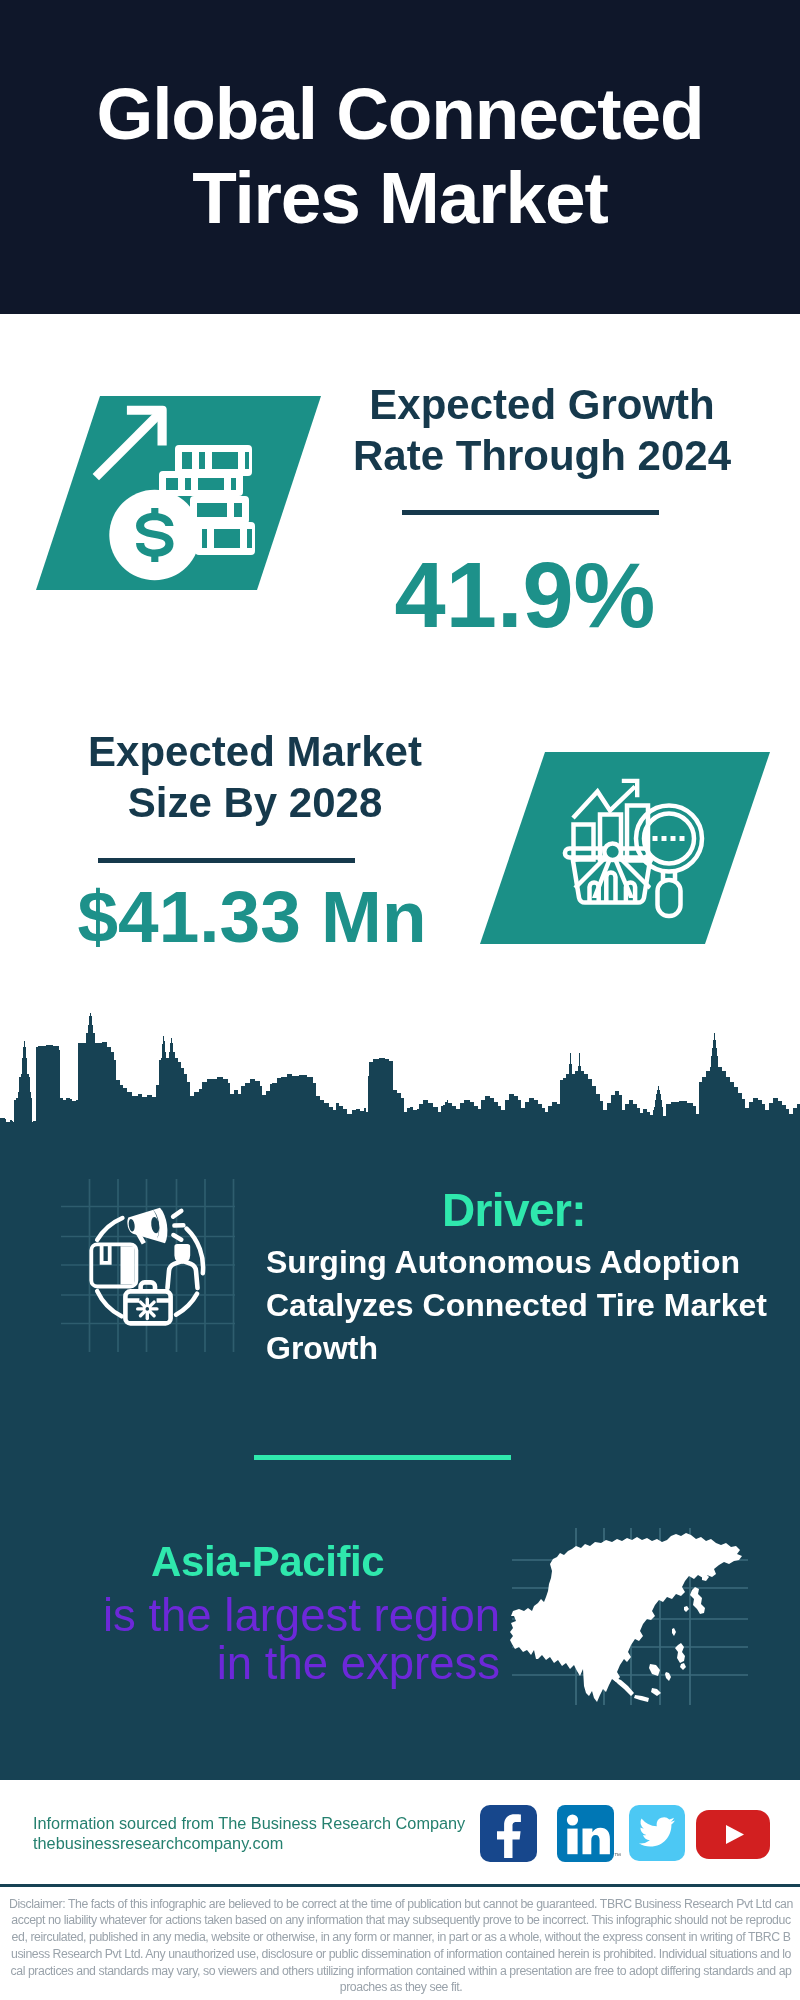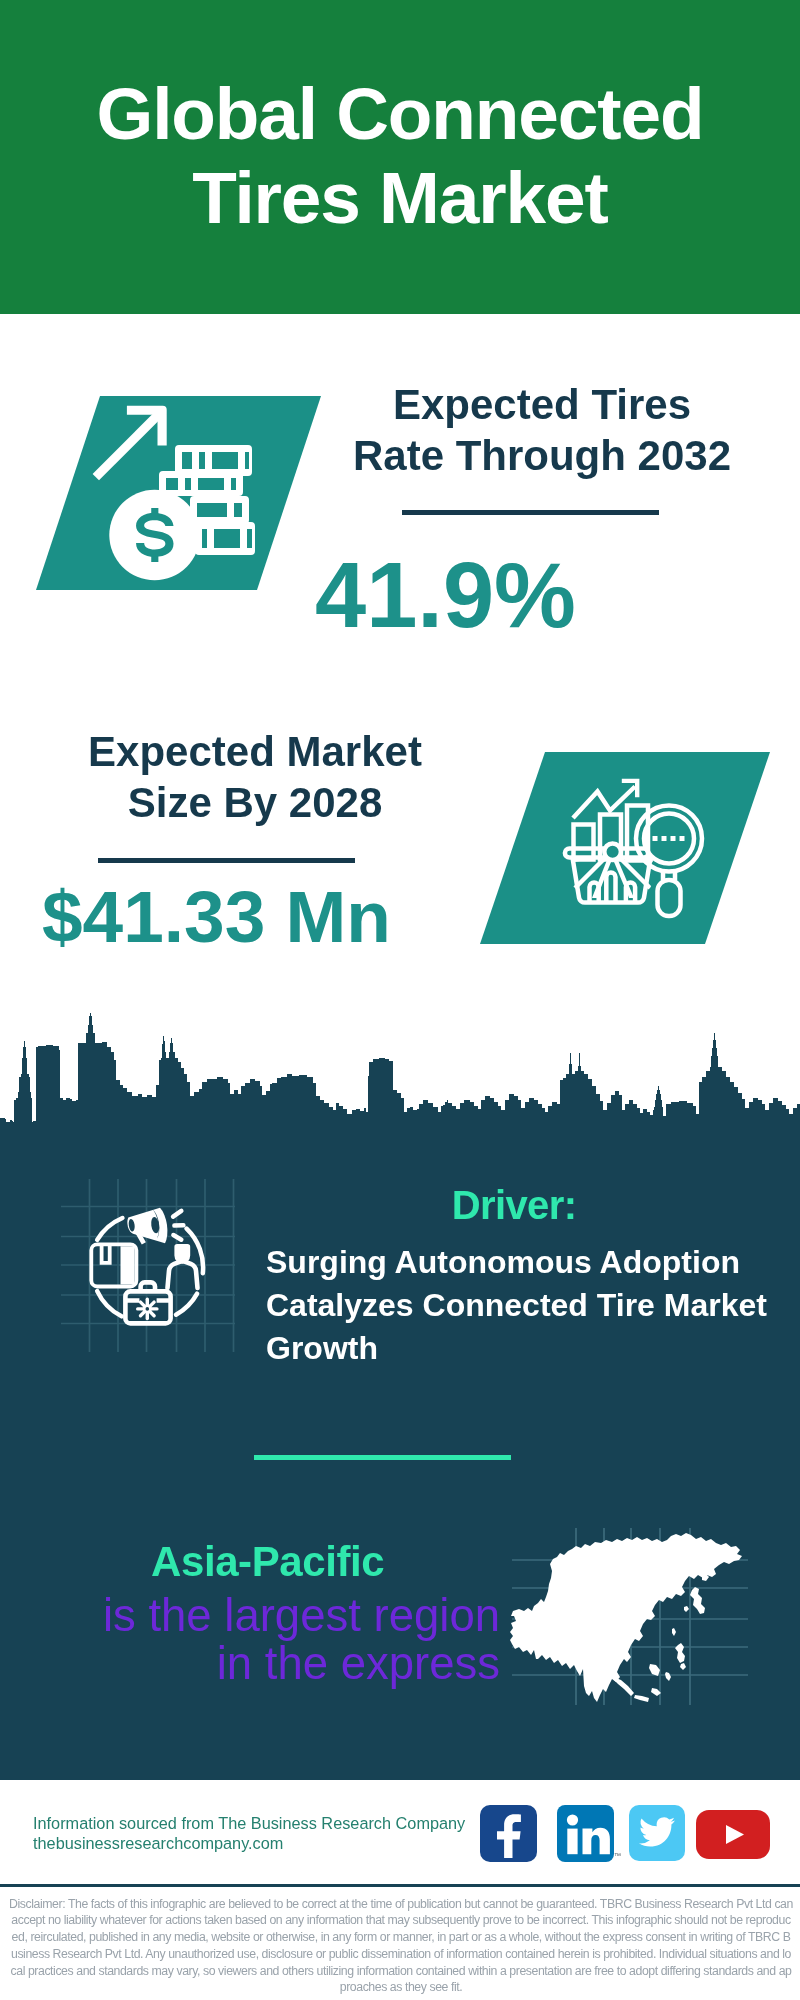--- a/index.html
+++ b/index.html
@@ -1,27 +1,27 @@
 <!DOCTYPE html>
 <html><head>
 <meta charset="utf-8">
 <style>
   *{margin:0;padding:0;box-sizing:border-box}
   html,body{width:800px;height:2000px}
   body{font-family:"Liberation Sans",sans-serif;background:#fff;overflow:hidden}
   .page{position:relative;width:800px;height:2000px;background:#fff}
-  .header{position:absolute;left:0;top:0;width:800px;height:314px;background:#15803d}
+  .header{position:absolute;left:0;top:0;width:800px;height:314px;background:#0f172a}
   .header-title{position:absolute;left:0;top:72px;width:800px;text-align:center;color:#fff;
      font-size:73px;font-weight:bold;line-height:1.155;letter-spacing:-1.1px}
   .art{position:absolute;left:0;top:0;pointer-events:none}
   .stat-label{position:absolute;color:#16394c;font-size:42px;font-weight:bold;line-height:1.21;text-align:center;width:420px}
   .stat-rule{position:absolute;height:5px;background:#16394c}
-  .stat-value{position:absolute;color:#1d918a;font-weight:bold;line-height:1;text-align:left;white-space:nowrap}
+  .stat-value{position:absolute;color:#1d918a;font-weight:bold;line-height:1;text-align:center;white-space:nowrap}
   .darkband{position:absolute;left:0;top:1145px;width:800px;height:635px;background:#174254}
-  .driver-head{position:absolute;color:#2fe8ad;font-size:40px;font-weight:bold;text-align:center;width:300px;left:364px;top:1183px;letter-spacing:-0.6px}
+  .driver-head{position:absolute;color:#2fe8ad;font-size:46px;font-weight:bold;text-align:center;width:300px;left:364px;top:1183px;letter-spacing:-0.6px}
   .driver-body{position:absolute;color:#fff;font-size:32px;font-weight:bold;line-height:1.345;text-align:left;left:266px;top:1241px;width:520px}
   .green-rule{position:absolute;left:254px;top:1455px;width:257px;height:5px;background:#2fe8ad}
   .region-head{position:absolute;color:#2fe8ad;font-size:42px;font-weight:bold;left:151px;top:1538px;width:300px;letter-spacing:-0.4px}
   .region-body{position:absolute;color:#6d28d9;font-size:45.5px;line-height:1.05;text-align:right;left:90px;top:1592px;width:410px}
   .src-text{position:absolute;left:33px;top:1812.5px;color:#25806f;font-size:16.3px;line-height:1.26}
   .soc{position:absolute;top:1805px;width:62px;height:62px;border-radius:12px}
   .footrule{position:absolute;left:0;top:1884px;width:800px;height:3px;background:#174254}
   .disc{position:absolute;left:9px;top:1895.5px;width:784px;color:#9aa3ab;font-size:12.3px;line-height:1.366;text-align:center;word-break:break-all;letter-spacing:-0.432px}
 </style>
 </head>
@@ -93,21 +93,21 @@
           <rect x="652.5" y="836" width="5" height="5"></rect>
           <rect x="661.5" y="836" width="5" height="5"></rect>
           <rect x="670.5" y="836" width="5" height="5"></rect>
           <rect x="679.5" y="836" width="5" height="5"></rect>
         </g>
     </g>
 
     <path d="M0 1148 L0 1118 L5 1118 L5 1119 L6 1119 L6 1122 L10 1122 L10 1120 L12 1120 L12 1121 L13 1121 L13 1122 L14 1122 L14 1100 L16 1100 L16 1098 L18 1098 L18 1092 L19 1092 L19 1077 L21 1077 L21 1074 L22 1074 L22 1058 L23 1058 L23 1047 L24 1047 L24 1041 L25 1041 L25 1047 L26 1047 L26 1058 L27 1058 L27 1074 L29 1074 L29 1077 L30 1077 L30 1092 L31 1092 L31 1098 L32 1098 L32 1100 L32 1100 L32 1122 L33 1122 L33 1121 L36 1121 L36 1122 L36 1122 L36 1047 L38 1047 L38 1046 L46 1046 L46 1045 L53 1045 L53 1046 L59 1046 L59 1050 L60 1050 L60 1098 L63 1098 L63 1100 L66 1100 L66 1098 L70 1098 L70 1099 L72 1099 L72 1101 L76 1101 L76 1100 L78 1100 L78 1043 L86 1043 L86 1033 L88 1033 L88 1025 L89 1025 L89 1016 L90 1016 L90 1013 L91 1013 L91 1016 L92 1016 L92 1025 L93 1025 L93 1033 L95 1033 L95 1043 L102 1043 L102 1042 L107 1042 L107 1047 L111 1047 L111 1052 L114 1052 L114 1060 L116 1060 L116 1080 L120 1080 L120 1085 L123 1085 L123 1088 L127 1088 L127 1092 L132 1092 L132 1096 L138 1096 L138 1094 L142 1094 L142 1097 L147 1097 L147 1095 L152 1095 L152 1097 L156 1097 L156 1085 L159 1085 L159 1060 L161 1060 L161 1058 L162 1058 L162 1044 L163 1044 L163 1036 L164 1036 L164 1041 L165 1041 L165 1052 L166 1052 L166 1058 L169 1058 L169 1052 L170 1052 L170 1043 L171 1043 L171 1038 L172 1038 L172 1043 L173 1043 L173 1052 L175 1052 L175 1058 L178 1058 L178 1062 L181 1062 L181 1068 L184 1068 L184 1074 L187 1074 L187 1082 L190 1082 L190 1096 L194 1096 L194 1092 L199 1092 L199 1089 L202 1089 L202 1082 L207 1082 L207 1079 L217 1079 L217 1077 L223 1077 L223 1079 L228 1079 L228 1083 L230 1083 L230 1094 L234 1094 L234 1090 L238 1090 L238 1094 L241 1094 L241 1086 L245 1086 L245 1083 L250 1083 L250 1079 L255 1079 L255 1081 L260 1081 L260 1086 L262 1086 L262 1095 L266 1095 L266 1091 L270 1091 L270 1084 L272 1084 L272 1083 L277 1083 L277 1078 L281 1078 L281 1077 L287 1077 L287 1074 L292 1074 L292 1076 L299 1076 L299 1075 L307 1075 L307 1077 L313 1077 L313 1083 L316 1083 L316 1096 L320 1096 L320 1100 L324 1100 L324 1103 L329 1103 L329 1107 L333 1107 L333 1110 L336 1110 L336 1103 L339 1103 L339 1106 L343 1106 L343 1109 L347 1109 L347 1114 L352 1114 L352 1110 L356 1110 L356 1109 L360 1109 L360 1111 L364 1111 L364 1108 L366 1108 L366 1112 L368 1112 L368 1076 L369 1076 L369 1062 L373 1062 L373 1059 L379 1059 L379 1058 L385 1058 L385 1059 L389 1059 L389 1061 L393 1061 L393 1076 L393 1076 L393 1090 L397 1090 L397 1093 L401 1093 L401 1098 L404 1098 L404 1112 L407 1112 L407 1108 L410 1108 L410 1107 L413 1107 L413 1110 L417 1110 L417 1109 L419 1109 L419 1112 L419 1112 L419 1104 L423 1104 L423 1100 L428 1100 L428 1103 L433 1103 L433 1107 L438 1107 L438 1112 L441 1112 L441 1106 L443 1106 L443 1105 L445 1105 L445 1102 L447 1102 L447 1100 L448 1100 L448 1103 L452 1103 L452 1106 L456 1106 L456 1109 L460 1109 L460 1103 L464 1103 L464 1100 L470 1100 L470 1102 L474 1102 L474 1106 L478 1106 L478 1109 L481 1109 L481 1100 L485 1100 L485 1096 L490 1096 L490 1098 L494 1098 L494 1102 L498 1102 L498 1106 L501 1106 L501 1110 L505 1110 L505 1100 L509 1100 L509 1094 L514 1094 L514 1096 L518 1096 L518 1100 L521 1100 L521 1108 L525 1108 L525 1102 L529 1102 L529 1098 L534 1098 L534 1100 L538 1100 L538 1104 L542 1104 L542 1108 L545 1108 L545 1112 L548 1112 L548 1106 L552 1106 L552 1102 L557 1102 L557 1104 L560 1104 L560 1080 L563 1080 L563 1078 L566 1078 L566 1074 L569 1074 L569 1064 L570 1064 L570 1053 L571 1053 L571 1064 L572 1064 L572 1074 L575 1074 L575 1071 L578 1071 L578 1066 L579 1066 L579 1053 L580 1053 L580 1066 L581 1066 L581 1071 L584 1071 L584 1074 L588 1074 L588 1079 L592 1079 L592 1086 L596 1086 L596 1094 L600 1094 L600 1101 L603 1101 L603 1110 L607 1110 L607 1103 L611 1103 L611 1095 L615 1095 L615 1091 L619 1091 L619 1095 L622 1095 L622 1110 L625 1110 L625 1104 L629 1104 L629 1100 L633 1100 L633 1104 L637 1104 L637 1108 L640 1108 L640 1113 L643 1113 L643 1109 L647 1109 L647 1112 L650 1112 L650 1115 L653 1115 L653 1110 L654 1110 L654 1107 L655 1107 L655 1100 L656 1100 L656 1094 L657 1094 L657 1090 L658 1090 L658 1086 L659 1086 L659 1090 L660 1090 L660 1094 L661 1094 L661 1100 L662 1100 L662 1107 L663 1107 L663 1110 L663 1110 L663 1116 L666 1116 L666 1104 L671 1104 L671 1102 L679 1102 L679 1101 L687 1101 L687 1103 L693 1103 L693 1106 L696 1106 L696 1114 L699 1114 L699 1082 L702 1082 L702 1077 L706 1077 L706 1071 L710 1071 L710 1067 L711 1067 L711 1056 L712 1056 L712 1048 L713 1048 L713 1040 L714 1040 L714 1033 L715 1033 L715 1040 L716 1040 L716 1048 L717 1048 L717 1056 L718 1056 L718 1067 L722 1067 L722 1071 L726 1071 L726 1077 L730 1077 L730 1082 L734 1082 L734 1087 L738 1087 L738 1093 L742 1093 L742 1099 L745 1099 L745 1108 L749 1108 L749 1102 L753 1102 L753 1098 L758 1098 L758 1100 L762 1100 L762 1104 L765 1104 L765 1110 L769 1110 L769 1103 L773 1103 L773 1098 L778 1098 L778 1101 L782 1101 L782 1105 L786 1105 L786 1109 L789 1109 L789 1114 L793 1114 L793 1108 L797 1108 L797 1104 L800 1104 L800 1148 Z" fill="#174254"></path>
   </svg>
 
-  <div class="stat-label" style="left:332px;top:380px"><span>Expected Tires</span><br><span>Rate Through 2032</span></div>
+  <div class="stat-label" style="left:332px;top:380px"><span>Expected Growth</span><br><span>Rate Through 2024</span></div>
   <div class="stat-rule" style="left:402px;top:510px;width:257px"></div>
   <div class="stat-value" style="left:315px;top:549px;width:420px;font-size:92px">41.9%</div>
 
   <div class="stat-label" style="left:45px;top:727px"><span>Expected Market</span><br><span>Size By 2028</span></div>
   <div class="stat-rule" style="left:98px;top:858px;width:257px"></div>
   <div class="stat-value" style="left:42px;top:880px;width:420px;font-size:73px">$41.33 Mn</div>
 
   <div class="darkband"></div>
 
   <svg class="art" width="800" height="2000" viewBox="0 0 800 2000">

